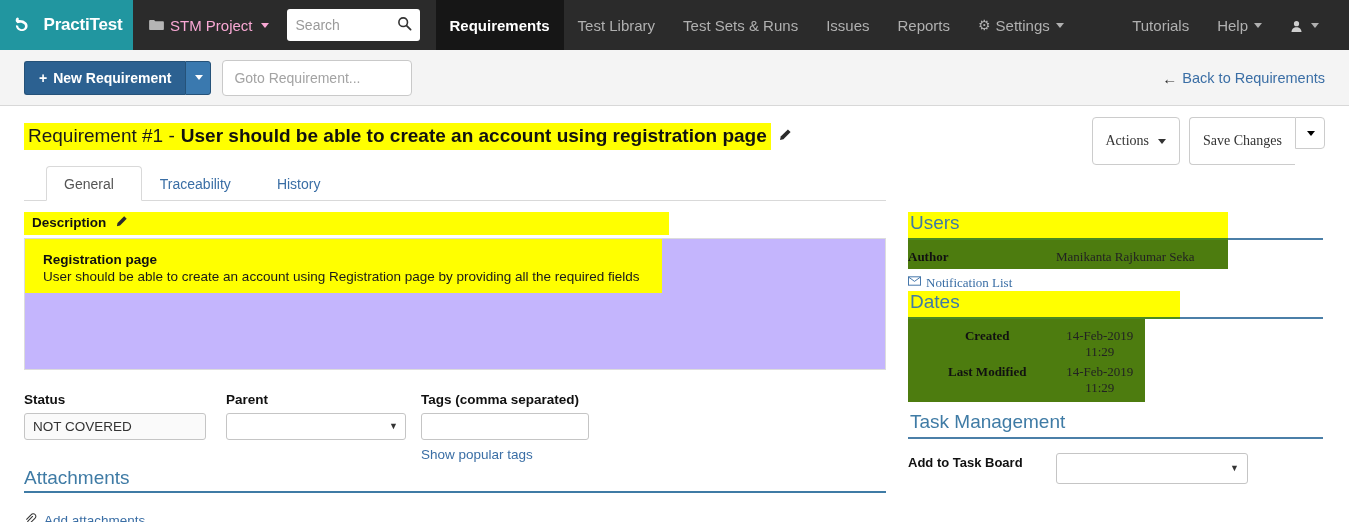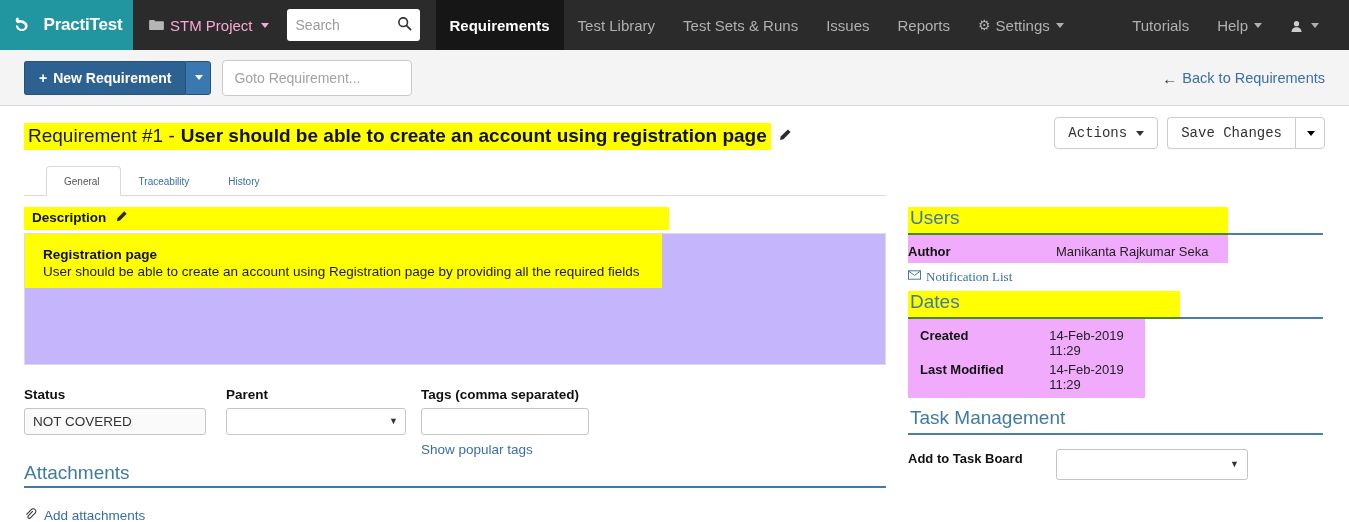--- a/index.html
+++ b/index.html
@@ -187,27 +187,27 @@
     position: absolute;
     right: 24px;
     top: 11px;
     display: flex;
     gap: 9px;
   }
   .btn-default {
     background: #fff;
     border: 1px solid #cccccc;
     border-radius: 4px;
-    height: 32px;
+    height: 48px;
     padding: 0 13px;
     font-size: 14px;
     color: #333;
     display: flex; align-items: center; gap: 7px;
     cursor: pointer;
-    font-family: Liberation Mono, monospace;
+    font-family: Liberation Serif, serif;
   }
   .save-split { display: flex; }
   .save-split .btn-default { border-radius: 4px 0 0 4px; border-right: none; }
   .save-caret {
     background: #fff;
     border: 1px solid #cccccc;
     border-radius: 0 4px 4px 0;
     width: 30px; height: 32px;
     display: flex; align-items: center; justify-content: center;
     cursor: pointer;
@@ -215,22 +215,22 @@
 
   
   .tabs {
     display: flex;
     margin-top: 16px;
     border-bottom: 1px solid #d9d9d9;
     padding-left: 22px;
     width: 862px;
   }
   .tab {
-    padding: 9px 20px 8px 17px;
-    font-size: 10px;
+    padding: 9px 27px 8px 17px;
+    font-size: 14px;
     color: #3a6ea5;
     cursor: pointer;
     border: 1px solid transparent;
     margin-bottom: -1px;
     border-radius: 4px 4px 0 0;
   }
   .tab.active {
     background: #fff;
     border-color: #d9d9d9;
     border-bottom-color: #fff;
@@ -356,21 +356,21 @@
     left: 0; bottom: 0;
     border-bottom: 2px solid #4a8a22;
   }
   .r-row {
     display: flex;
     font-size: 13px;
     padding-top: 9px;
   }
   .r-row .k { font-weight: bold; color: #111; width: 148px; }
   .r-row .v { color: #222; }
-  .hl-block { background: #f0abfc; }
+  .hl-block { background: #4d7c0f; font-family: Liberation Serif, serif; }
   .notif {
     margin-top: 6px;
     font-size: 13px;
     color: #3a6ea5;
     display: flex; align-items: center; gap: 5px;
     cursor: pointer;
     font-family: "Liberation Serif", serif;
   }
   .env { color: #3a6ea5; font-size: 12px; }
 
@@ -585,21 +585,21 @@
           <span class="env">
             <svg width="13" height="10" viewBox="0 0 14 10" aria-hidden="true">
               <rect x="0.5" y="0.5" width="13" height="9" fill="none" stroke="#3a6ea5"></rect>
               <path d="M0.8 0.9L7 5.4l6.2-4.5" fill="none" stroke="#3a6ea5"></path>
             </svg>
           </span>
           <span>Notification List</span>
         </div>
       </div>
 
-      <div class="r-section" style="margin-top:6px;">
+      <div class="r-section" style="text-align:center;">
         <div class="r-head-wrap">
           <div class="r-head-hl" style="width:272px;"></div>
           <div class="r-rule"></div>
           <div class="r-rule-hl" style="width:272px;"></div>
           <div class="r-head">Dates</div>
         </div>
         <div class="hl-block" style="width:237px; padding-bottom:6px;padding-left:12px;">
           <div class="r-row">
             <span class="k">Created</span>
             <span class="v">14-Feb-2019 11:29</span>

